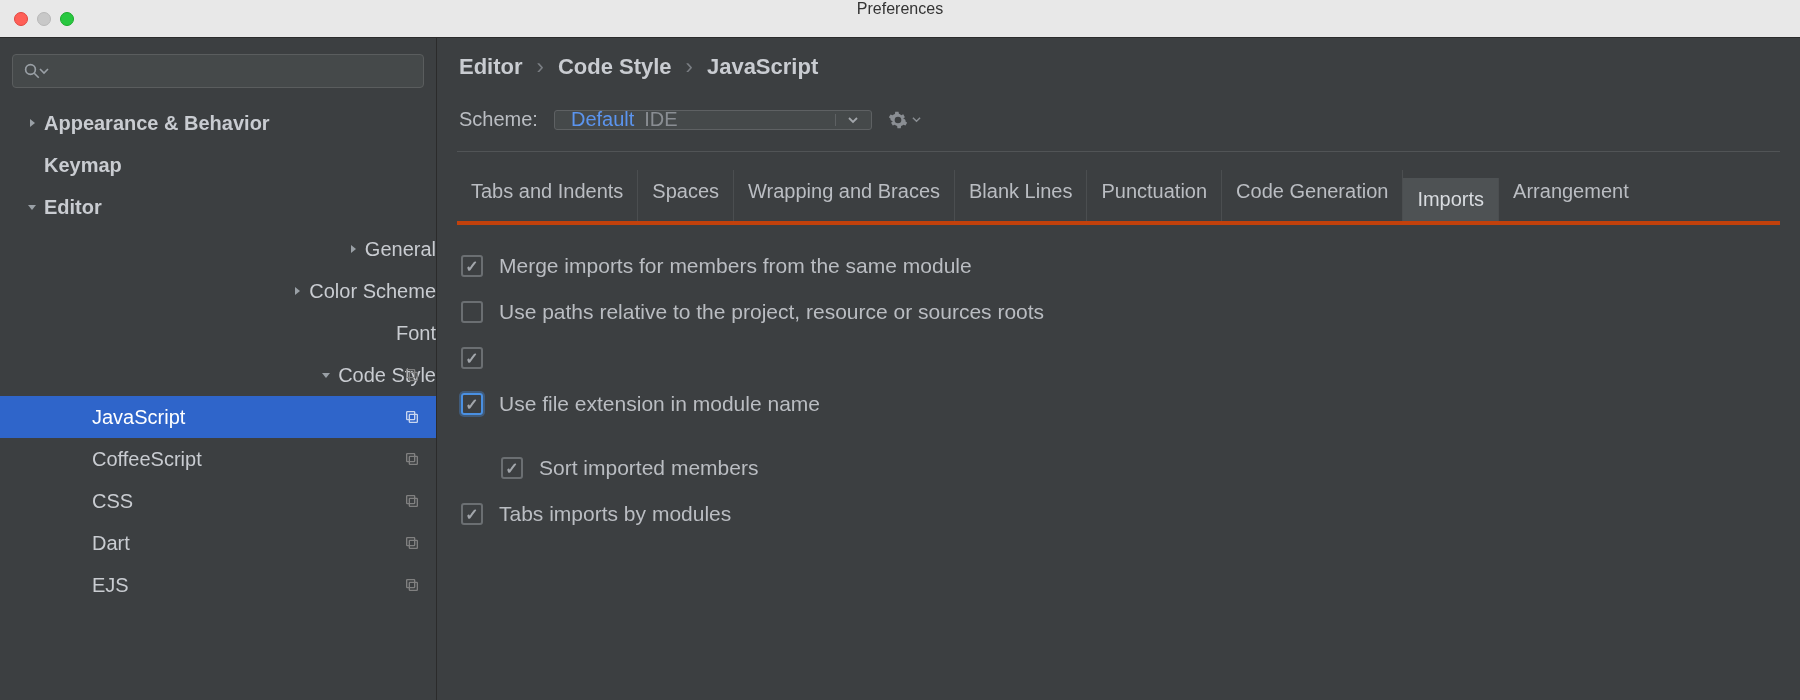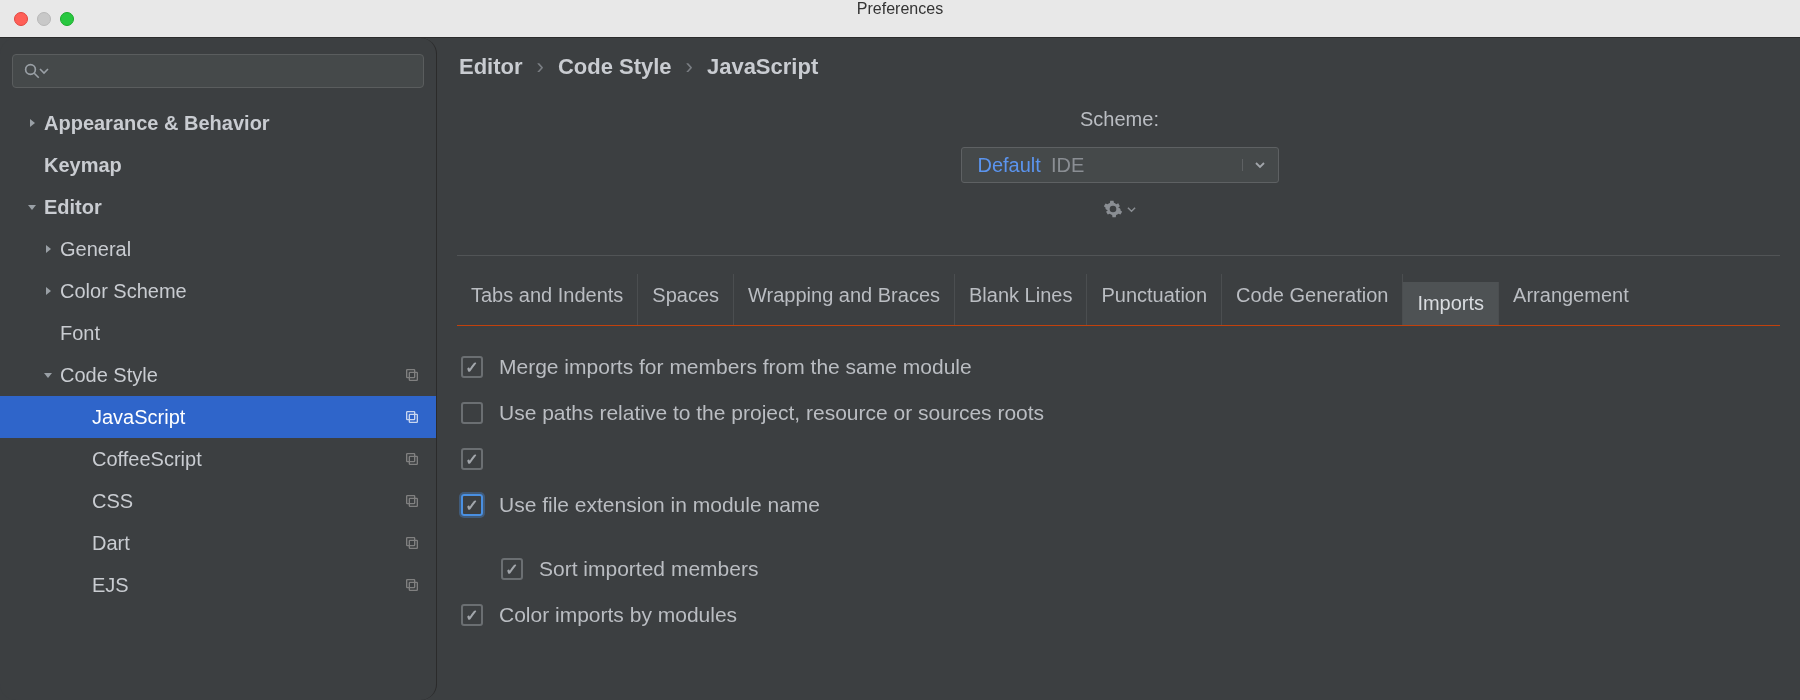--- a/index.html
+++ b/index.html
@@ -55,21 +55,20 @@
       display: flex;
       background: #3c3f41;
     }
     .sidebar {
       width: 437px;
       background: #3c3f41;
       border-right: 1px solid #2b2b2b;
       display: flex;
       flex-direction: column;
       padding-top: 10px;
-      border-radius: 16px;
     }
     .search-box {
       margin: 6px 12px 14px 12px;
       height: 34px;
       background: #45494a;
       border: 1px solid #5a5d5e;
       border-radius: 4px;
       display: flex;
       align-items: center;
       padding: 0 10px;
@@ -108,21 +107,21 @@
       width: 24px;
       display: inline-flex;
       align-items: center;
       justify-content: center;
       font-size: 14px;
       color: #9aa0a6;
     }
     .tree-item .spacer {
       width: 24px;
     }
-    .indent-1 { padding-left: 36px; }
+    .indent-1 { padding-left: 36px; justify-content: flex-end; }
     .indent-2 { padding-left: 68px; }
     .tree-item .copy-icon {
       position: absolute;
       right: 16px;
       color: #808080;
     }
     .tree-item.selected .copy-icon {
       color: #c9d6ef;
     }
     .main {
@@ -143,32 +142,31 @@
       padding-left: 2px;
     }
     .bc-sep {
       color: #7a7e83;
       font-weight: 400;
     }
     .scheme-row {
       display: flex;
       align-items: center;
       gap: 16px;
-      margin-bottom: 24px;
+      margin-bottom: 8px;
       padding-left: 2px;
-      flex-direction: column;
     }
     .scheme-label {
       font-size: 20px;
       color: #babdc2;
     }
     .scheme-select {
       display: flex;
       align-items: center;
-      height: 36px;
+      height: 20px;
       border: 1px solid #5e6163;
       background: #45494a;
       border-radius: 3px;
     }
     .scheme-value {
       padding: 0 16px;
       font-size: 20px;
       display: flex;
       align-items: center;
       gap: 10px;
@@ -196,21 +194,21 @@
       gap: 4px;
       font-size: 18px;
     }
     .divider {
       border: none;
       border-top: 1px solid #515456;
       margin: 12px 0 18px 0;
     }
     .tabs {
       display: flex;
-      border-bottom: 1px solid #c2410c;
+      border-bottom: 4px solid #c2410c;
       text-align: center;
     }
     .tab {
       padding: 10px 14px;
       font-size: 20px;
       color: #babdc2;
       cursor: pointer;
       border-right: 1px solid #4b4e50;
       white-space: nowrap;
     }
@@ -460,18 +458,18 @@
           <div class="check-row">
             <span class="checkbox checked focus"></span>
             <span>Use file extension in module name</span>
           </div>
           <div class="check-row gap-above">
             <span class="checkbox checked"></span>
             <span>Sort imported members</span>
           </div>
           <div class="check-row">
             <span class="checkbox checked"></span>
-            <span>Color imports by modules</span>
+            <span>Tabs imports by modules</span>
           </div>
         </div>
     </div>
   </div>
 </div>
 
 </body></html>

